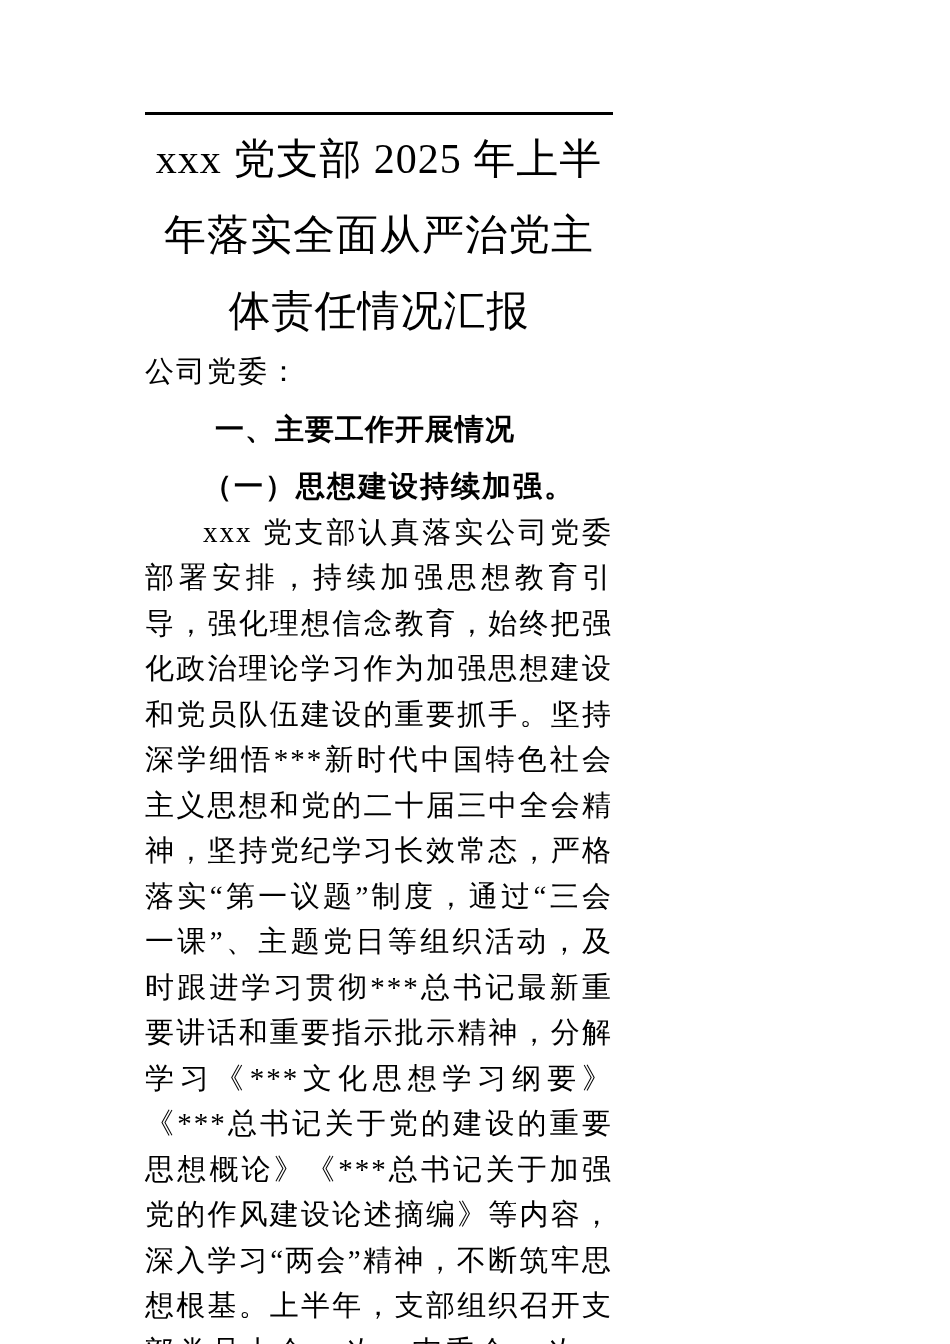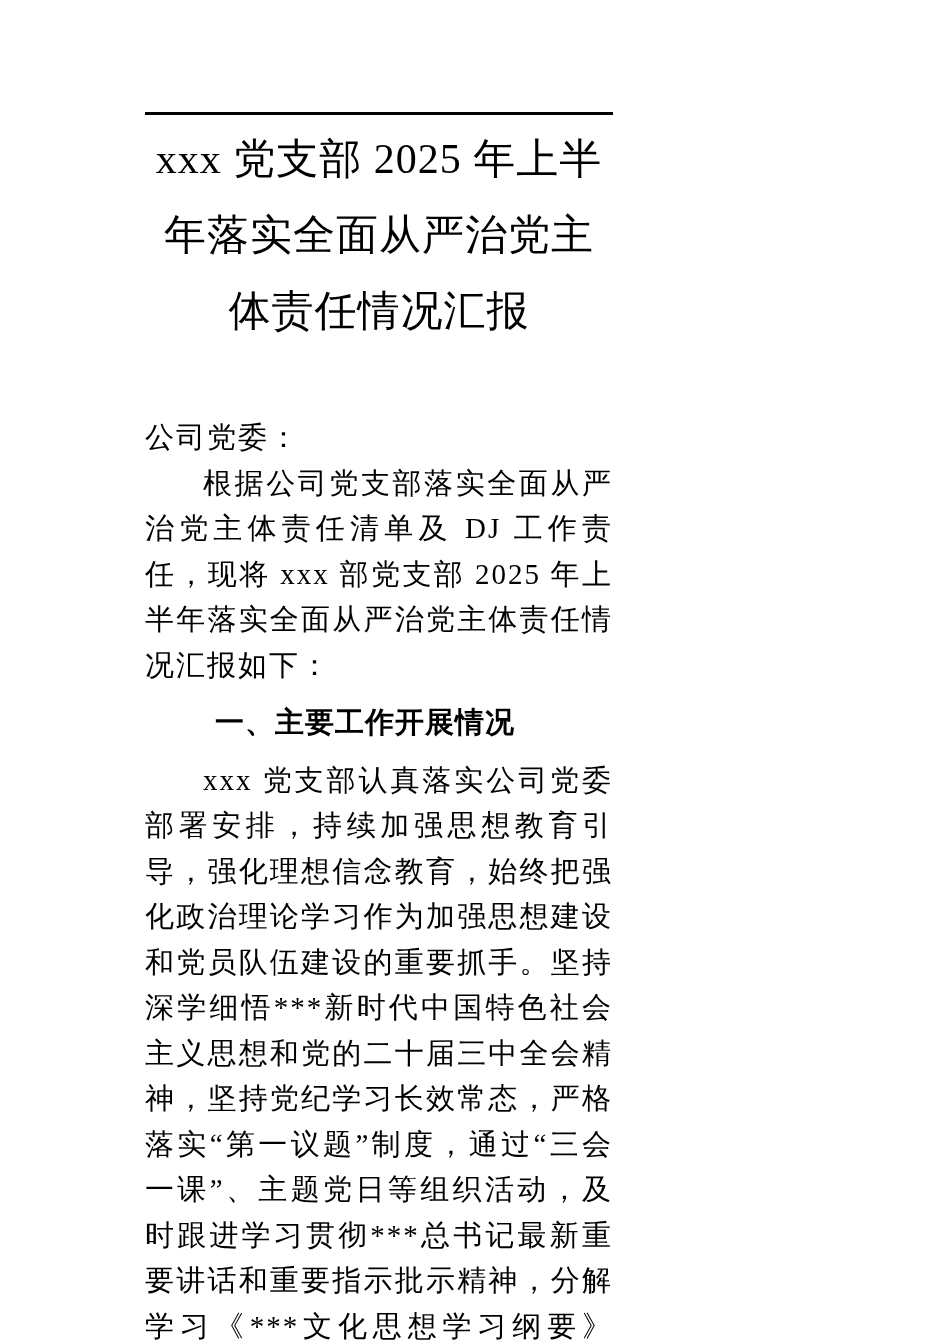--- a/index.html
+++ b/index.html
@@ -44,21 +44,20 @@
     letter-spacing: 2px;
   }
   .para {
     margin: 0;
     text-align: justify;
   }
   .indent {
     text-indent: 2em;
   }
   .salutation {
-    margin-top: 66px;
   }
   .section-heading {
     margin: 12px;
     font-family: "Liberation Sans", sans-serif;
     font-weight: 700;
     font-size: 29px;
     line-height: 45.5px;
     text-indent: 2em;
     letter-spacing: 1px;
   }
@@ -79,22 +78,22 @@
   <div class="content">
 
     <div class="top-rule"></div>
 
     <h1 class="doc-title">xxx 党支部 2025 年上半年落实全面从严治党主体责任情况汇报</h1>
 
     <div class="body-text">
 
       <p class="para salutation">公司党委：</p>
 
-      <p class="para indent">根据公司党支部落实全面从严治党主体责任清单及 DJ 工作责任，现将 xxx 部党支部 2025 年上半年落实全面从严治党主体责任情况汇报如下：</p>
 
       <h2 class="section-heading">一、主要工作开展情况</h2>
 
+      <h3 class="subsection-heading">（一）思想建设持续加强。</h3>
 
       <p class="para indent">xxx 党支部认真落实公司党委部署安排，持续加强思想教育引导，强化理想信念教育，始终把强化政治理论学习作为加强思想建设和党员队伍建设的重要抓手。坚持深学细悟***新时代中国特色社会主义思想和党的二十届三中全会精神，坚持党纪学习长效常态，严格落实“第一议题”制度，通过“三会一课”、主题党日等组织活动，及时跟进学习贯彻***总书记最新重要讲话和重要指示批示精神，分解学习《***文化思想学习纲要》《***总书记关于党的建设的重要思想概论》《***总书记关于加强党的作风建设论述摘编》等内容，深入学习“两会”精神，不断筑牢思想根基。上半年，支部组织召开支部党员大会 x 次、支委会 x 次、党小组会 x 次（三个党小组合计）、开展主题党日活动 x 次、讲党课 x 次，进一步引导支部党员职工把思想和行动统一起来，持续推动全员思想观念转变、工作作风转变</p>
 
     </div>
   </div>
 </div>
 
 </body></html>

